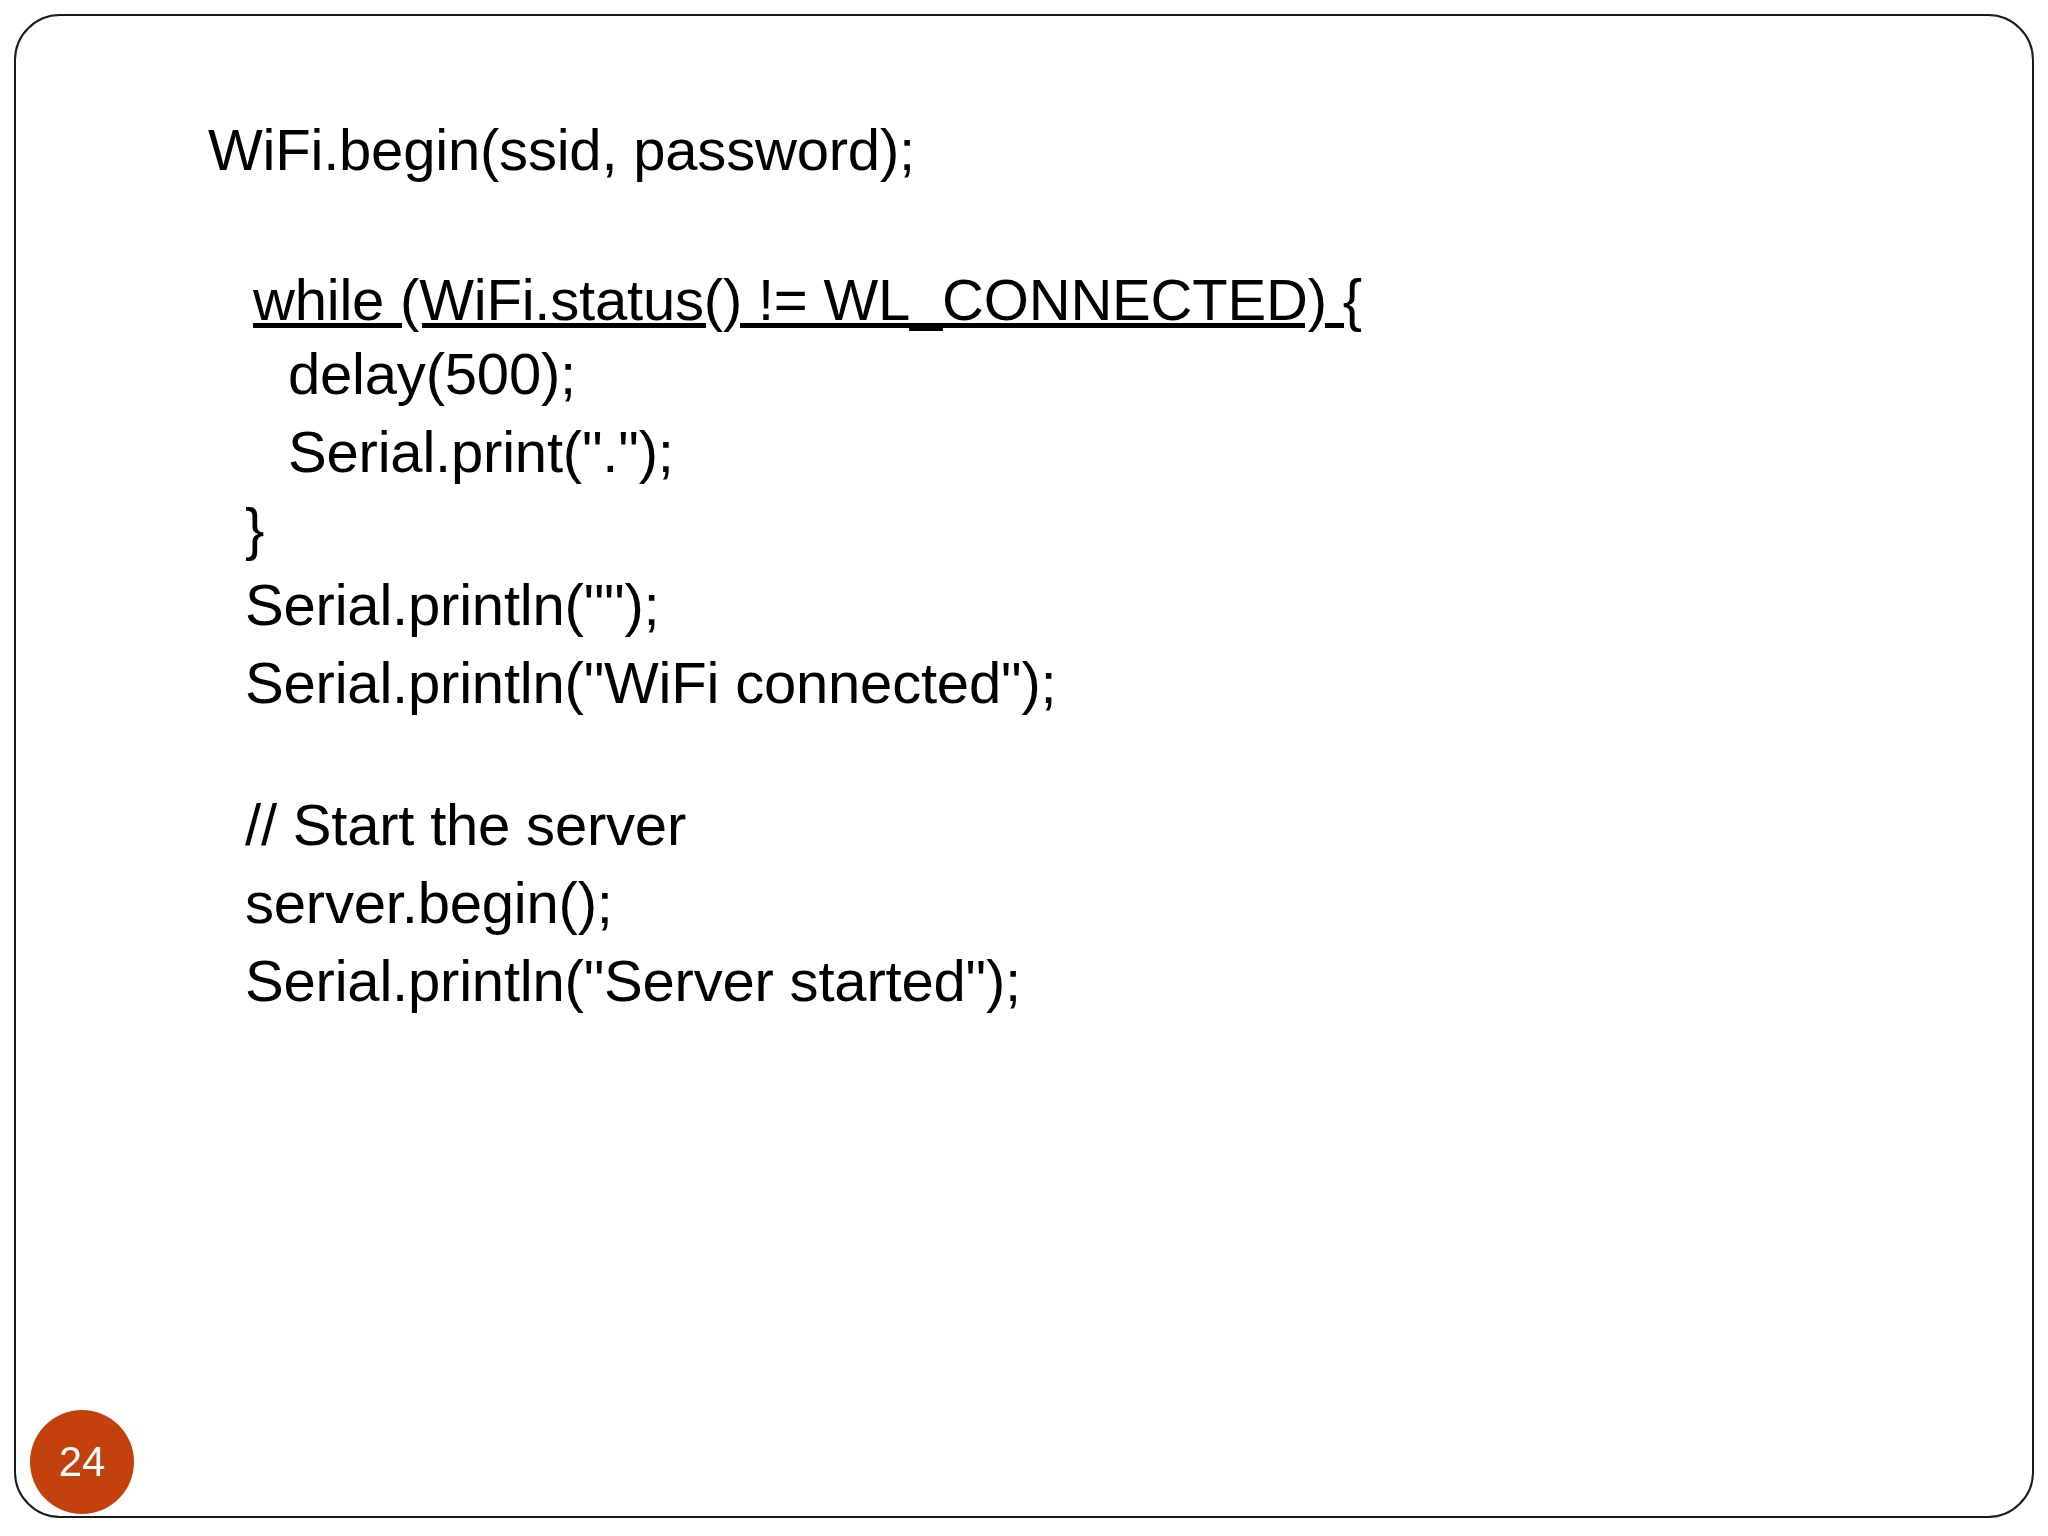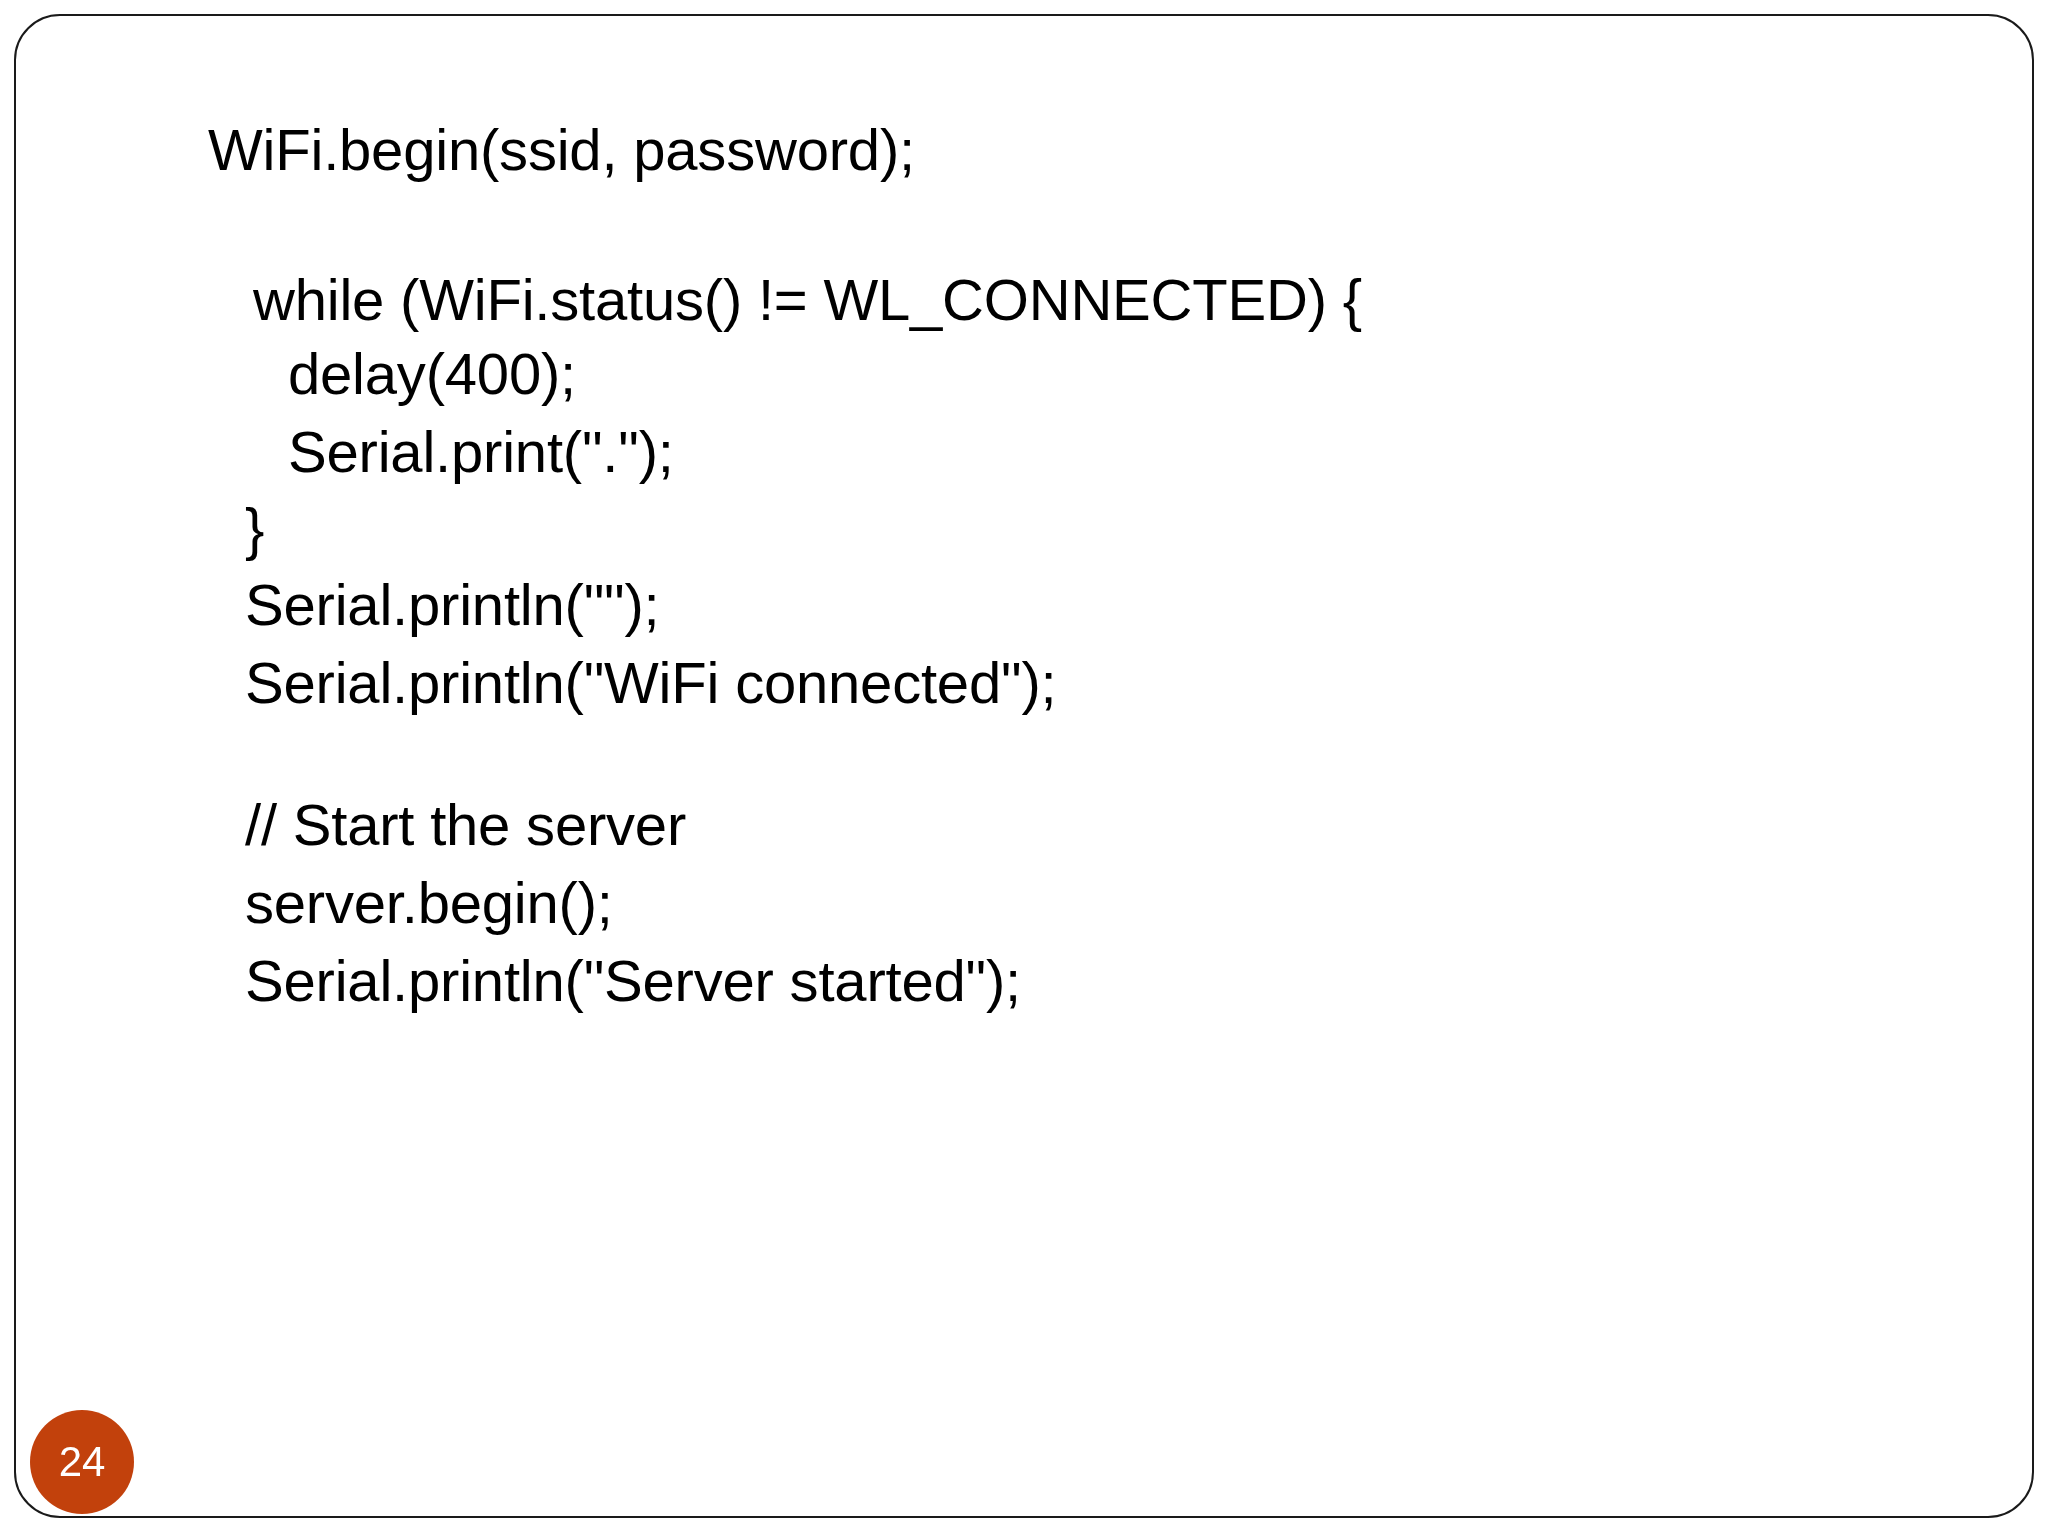--- a/index.html
+++ b/index.html
@@ -81,22 +81,22 @@
 </style>
 </head>
 <body>
 
 <div class="slide">
 
   <div class="slide-frame"></div>
 
   <div class="code-block">
     <div class="code-line" style="left:208px; top:118px;">WiFi.begin(ssid, password);</div>
-    <div class="code-line" style="left:253px; top:268px;">while (WiFi.status() != WL_CONNECTED) {</div>
-    <div class="code-line" style="left:288px; top:342px;">delay(400);</div>
+    <div class="code-line" style="left:253px; top:268px;text-decoration:underline;">while (WiFi.status() != WL_CONNECTED) {</div>
+    <div class="code-line" style="left:288px; top:342px;">delay(500);</div>
     <div class="code-line" style="left:288px; top:420px;">Serial.print(".");</div>
     <div class="code-line" style="left:245px; top:497px;">}</div>
     <div class="code-line" style="left:245px; top:573px;">Serial.println("");</div>
     <div class="code-line" style="left:245px; top:651px;">Serial.println("WiFi connected");</div>
     <div class="code-line" style="left:245px; top:793px;text-align:right;">// Start the server</div>
     <div class="code-line" style="left:245px; top:871px;text-align:center;">server.begin();</div>
     <div class="code-line" style="left:245px; top:949px;">Serial.println("Server started");</div>
   </div>
 
   <div class="page-badge">

